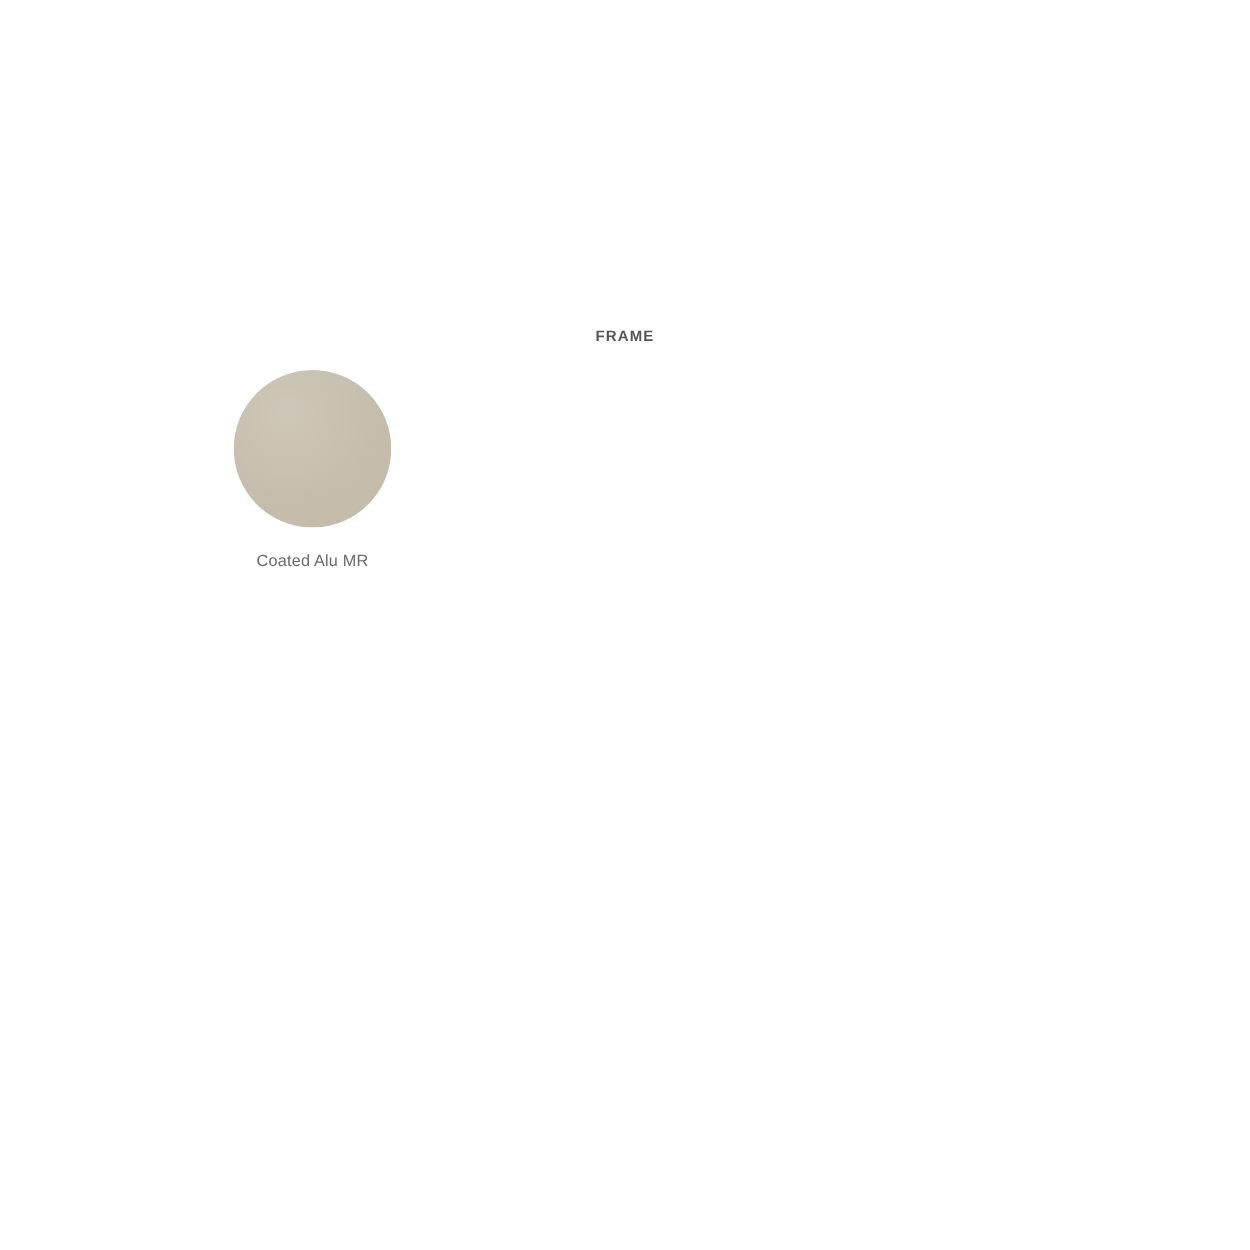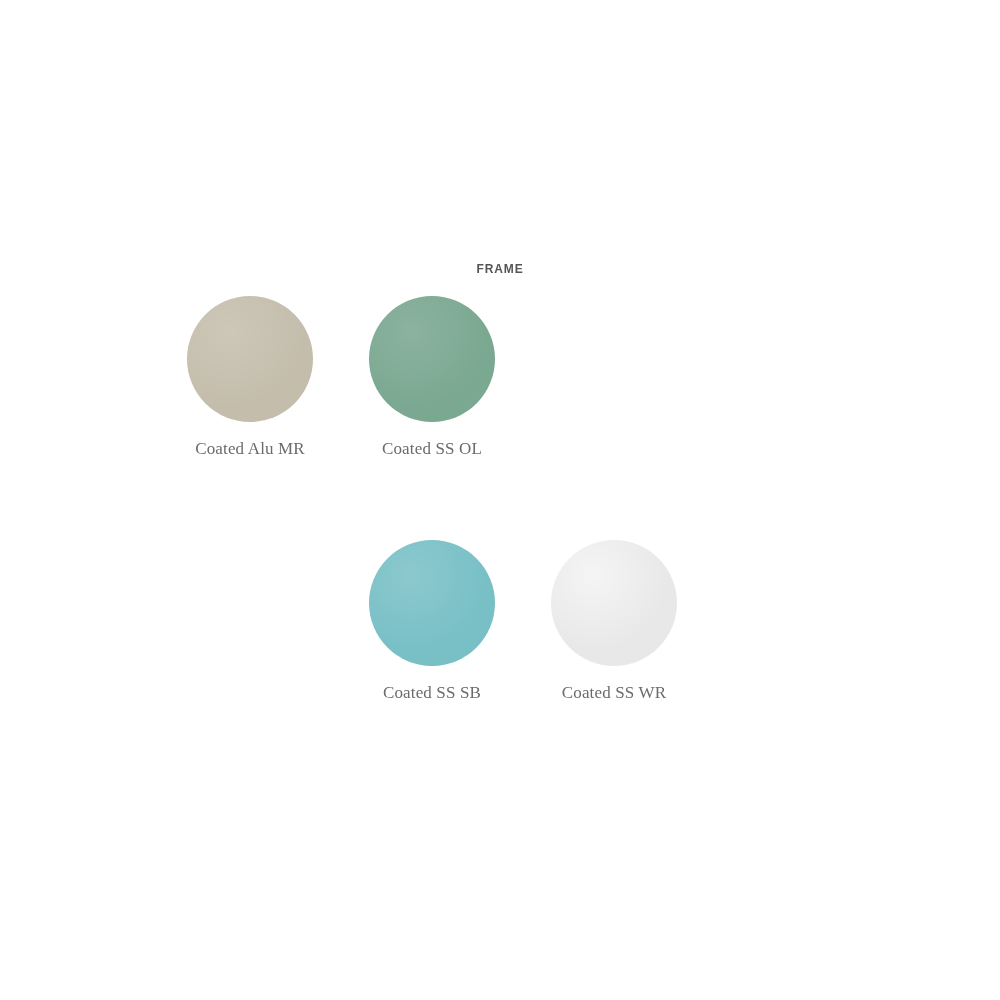--- a/index.html
+++ b/index.html
@@ -67,60 +67,38 @@
   .swatch-disc {
     width: 126px;
     height: 126px;
     border-radius: 50%;
     background: #cccccc;
     position: relative;
   }
 
   .swatch-label {
     margin-top: 20px;
-    font-family: Liberation Serif, serif;
-    font-size: 17px;
+    font-family: Liberation Sans, sans-serif;
+    font-size: 13px;
     color: #6b6b6b;
     text-align: center;
     letter-spacing: 0.15px;
     line-height: 14px;
     white-space: nowrap;
   }
 </style>
 </head>
 <body style="background: rgb(255, 255, 255);">
 
 <div class="page">
 
   <div class="section-title">FRAME</div>
 
   <div class="swatch-grid">
       <div class="swatch-row">
         <div class="swatch-cell">
           <div class="swatch-disc" style="background: radial-gradient(circle at 34% 28%, rgba(255, 255, 255, 0.16) 0%, rgba(255, 255, 255, 0) 62%), rgb(196, 189, 172);"></div>
           <div class="swatch-label" style="color: rgb(107, 107, 107);">Coated Alu MR</div>
         </div>
-        <div class="swatch-cell">
-          <div class="swatch-disc" style="background: radial-gradient(circle at 34% 28%, rgba(255, 255, 255, 0.12) 0%, rgba(255, 255, 255, 0) 62%), rgb(123, 168, 145);"></div>
-          <div class="swatch-label" style="color: rgb(107, 107, 107);">Coated SS OL</div>
-        </div>
-      </div>
-      <div class="swatch-row">
-        <div class="swatch-cell is-empty">
-          <div class="swatch-disc" style="background: transparent;"></div>
-          <div class="swatch-label" style="color: rgb(107, 107, 107);"></div>
-        </div>
-        <div class="swatch-cell">
-          <div class="swatch-disc" style="background: radial-gradient(circle at 34% 28%, rgba(255, 255, 255, 0.14) 0%, rgba(255, 255, 255, 0) 62%), rgb(120, 192, 198);"></div>
-          <div class="swatch-label" style="color: rgb(107, 107, 107);">Coated SS SB</div>
-        </div>
-        <div class="swatch-cell">
-          <div class="swatch-disc" style="background: radial-gradient(circle at 34% 28%, rgba(255, 255, 255, 0.55) 0%, rgba(255, 255, 255, 0) 62%), rgb(232, 232, 232);"></div>
-          <div class="swatch-label" style="color: rgb(107, 107, 107);">Coated SS WR</div>
-        </div>
-        <div class="swatch-cell is-empty">
-          <div class="swatch-disc" style="background: transparent;"></div>
-          <div class="swatch-label" style="color: rgb(107, 107, 107);"></div>
-        </div>
       </div>
     </div>
 
 </div>
 
 </body></html>

